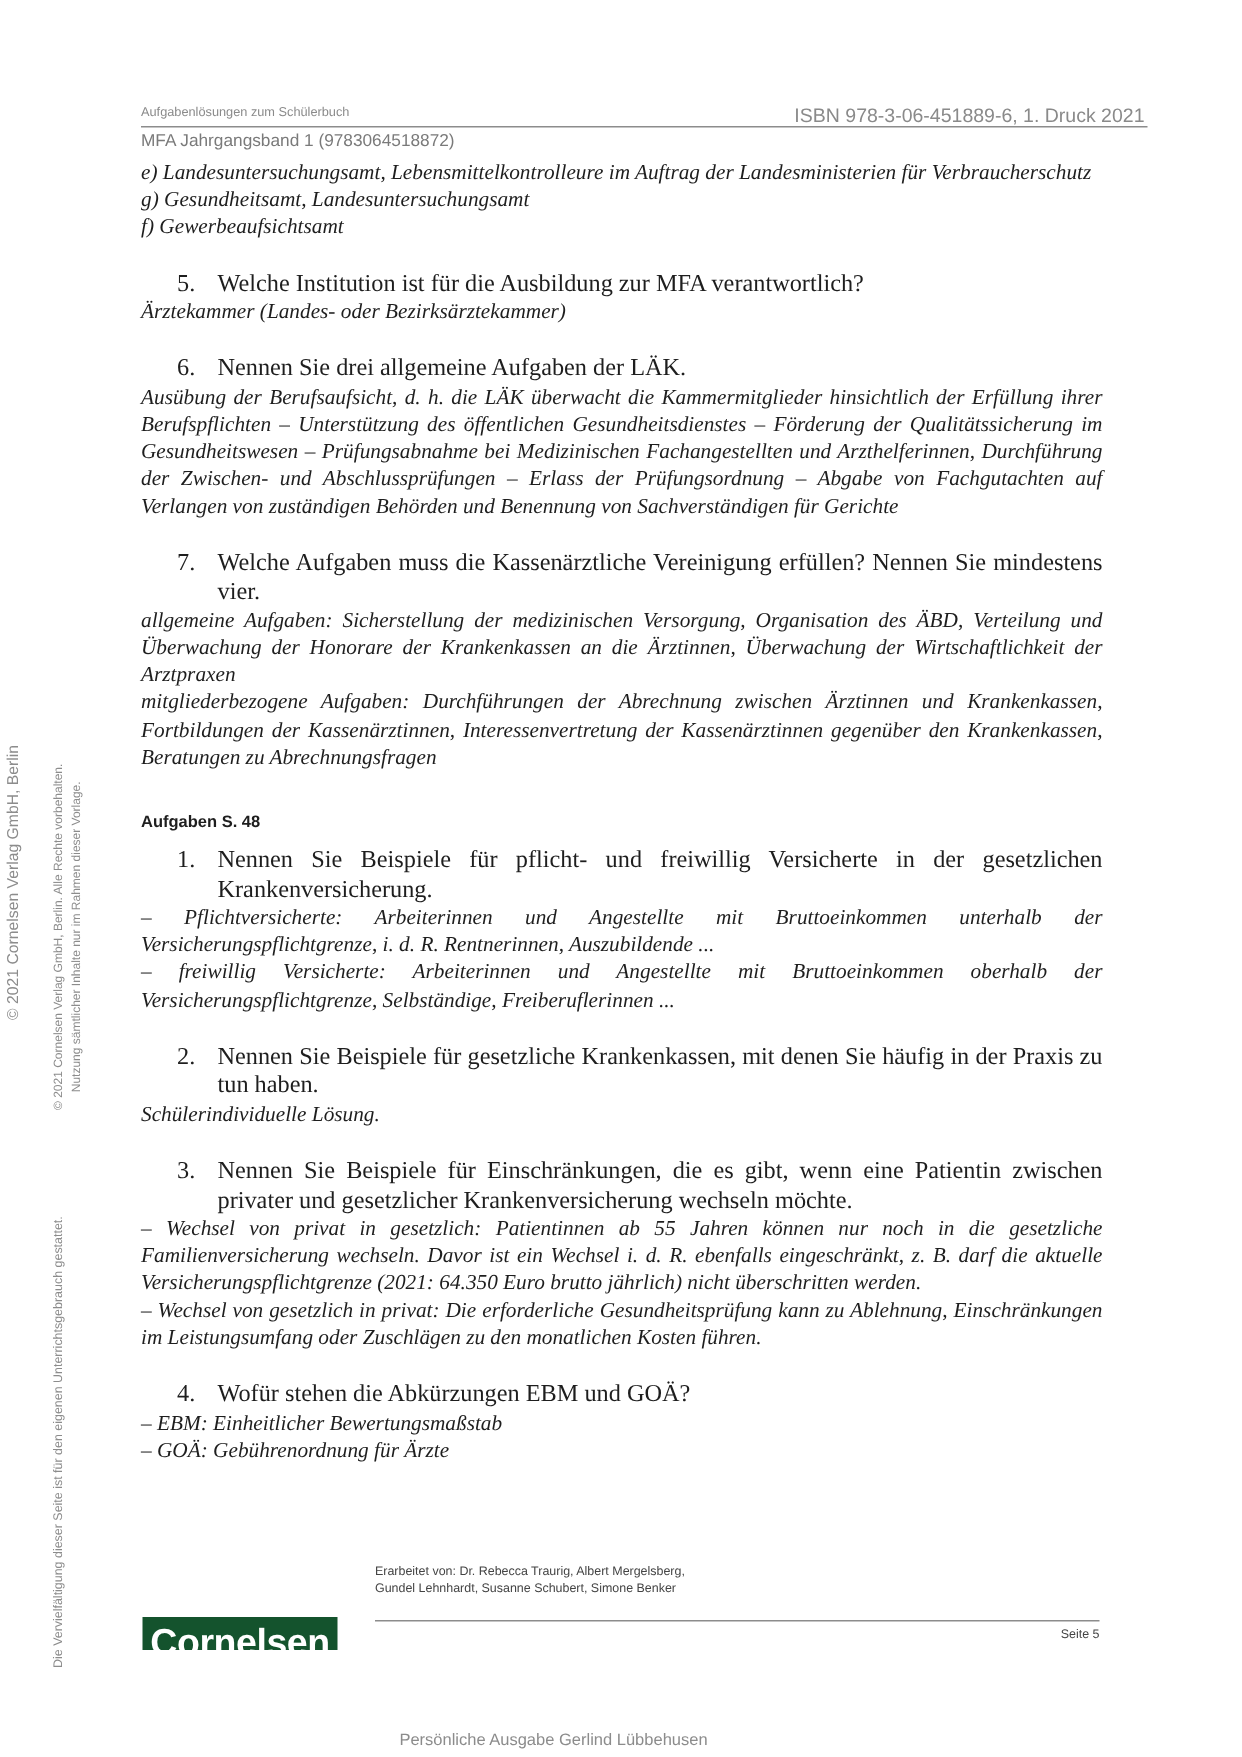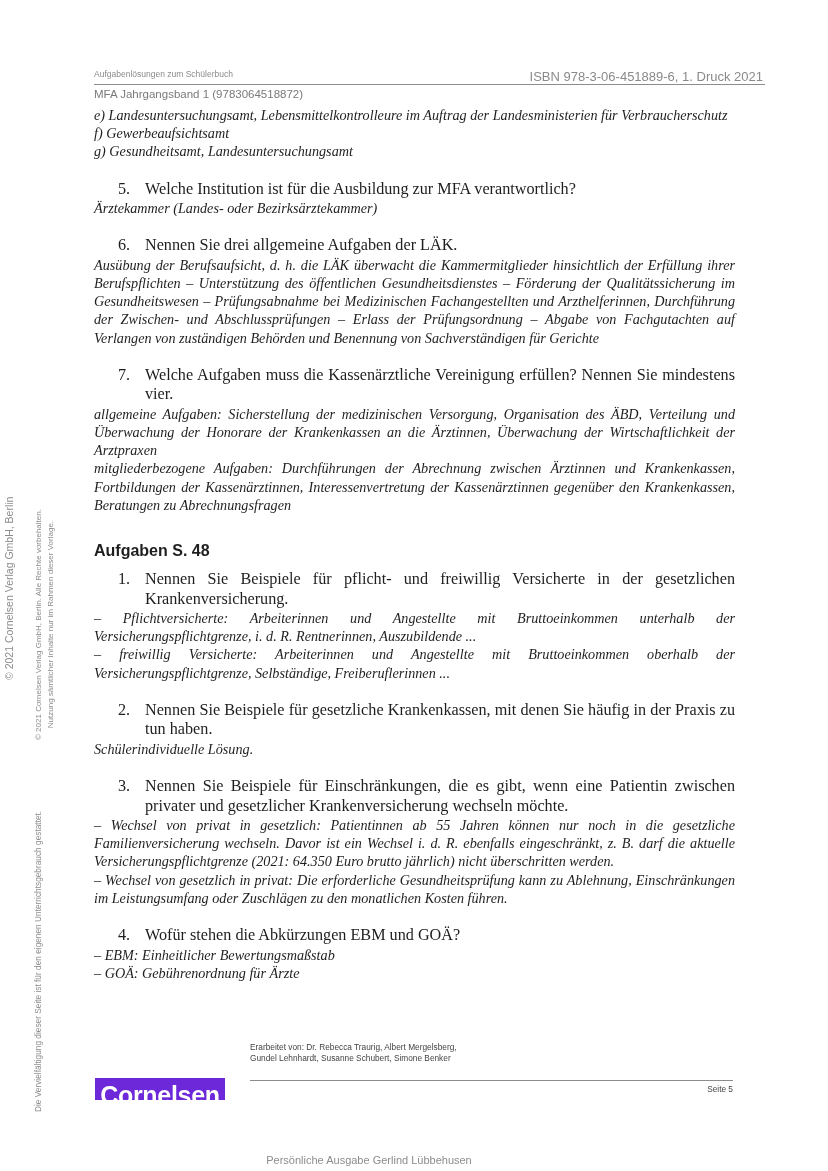--- a/index.html
+++ b/index.html
@@ -13,23 +13,23 @@
   .side1 { position:absolute; left:3px; top:680px; transform-origin:left top; transform:rotate(-90deg); font-family:"Liberation Sans", sans-serif; font-size:10.5px; color:#8c8c8c; white-space:nowrap; }
   .side2 { position:absolute; left:33px; top:740px; transform-origin:left top; transform:rotate(-90deg); font-family:"Liberation Sans", sans-serif; font-size:8px; color:#8c8c8c; white-space:nowrap; line-height:12px; text-align:center; }
   .side3 { position:absolute; left:33px; top:1112px; transform-origin:left top; transform:rotate(-90deg); font-family:"Liberation Sans", sans-serif; font-size:8.3px; color:#8c8c8c; white-space:nowrap; }
 
   .body { position:absolute; left:94px; top:106px; width:641px; }
   .ans { font-style:italic; font-size:14.2px; line-height:18.2px; text-align:justify; margin:0; }
   .q { position:relative; font-size:16.2px; line-height:19.5px; padding-left:51px; text-align:justify; margin:0; }
   .q .num { position:absolute; left:24px; top:0; }
   .gap { height:19px; }
   .gap-s { height:10px; }
-  .sect { font-family:"Liberation Sans", sans-serif; font-weight:bold; font-size:16px; margin:0; }
+  .sect { font-family:"Liberation Sans", sans-serif; font-weight:bold; font-size:11px; margin:0; }
 
-  .foot-logo { position:absolute; left:95px; top:1078px; width:130px; height:22px; background:#6d28d9; color:#ffffff; font-family:"Liberation Sans", sans-serif; font-weight:bold; font-size:25px; line-height:34px; text-align:center; letter-spacing:-0.3px; }
+  .foot-logo { position:absolute; left:95px; top:1078px; width:130px; height:22px; background:#14532d; color:#ffffff; font-family:"Liberation Sans", sans-serif; font-weight:bold; font-size:25px; line-height:34px; text-align:center; letter-spacing:-0.3px; }
   .foot-rule { position:absolute; left:250px; top:1080px; width:483px; border-top:1.3px solid #8c8c8c; }
   .foot-credit { position:absolute; left:250px; top:1042px; font-family:"Liberation Sans", sans-serif; font-size:8.3px; line-height:11px; color:#444; }
   .foot-page { position:absolute; right:95px; top:1084px; font-family:"Liberation Sans", sans-serif; font-size:8.3px; color:#444; }
   .personal { position:absolute; left:0; width:738px; top:1154px; text-align:center; font-family:"Liberation Sans", sans-serif; font-size:11px; color:#8c8c8c; }
 </style>
 </head>
 <body>
 
 <div>
   <div class="hdr-title">MFA Jahrgangsband 1 (9783064518872)</div>
@@ -40,22 +40,22 @@
 
 <div class="side1">© 2021 Cornelsen Verlag GmbH, Berlin</div>
 <div class="side2">
   <div>© 2021 Cornelsen Verlag GmbH, Berlin. Alle Rechte vorbehalten.</div>
   <div>Nutzung sämtlicher Inhalte nur im Rahmen dieser Vorlage.</div>
 </div>
 <div class="side3">Die Vervielfältigung dieser Seite ist für den eigenen Unterrichtsgebrauch gestattet.</div>
 
 <div class="body">
   <p class="ans">e) Landesuntersuchungsamt, Lebensmittelkontrolleure im Auftrag der Landesministerien für Verbraucherschutz</p>
+  <p class="ans">g) Gesundheitsamt, Landesuntersuchungsamt</p>
   <p class="ans">f) Gewerbeaufsichtsamt</p>
-  <p class="ans">g) Gesundheitsamt, Landesuntersuchungsamt</p>
 
   <div class="gap"></div>
   <div>
     <p class="q"><span class="num">5.</span><span>Welche Institution ist für die Ausbildung zur MFA verantwortlich?</span></p>
     <p class="ans">Ärztekammer (Landes- oder Bezirksärztekammer)</p>
   </div>
 
   <div class="gap"></div>
   <div>
     <p class="q"><span class="num">6.</span><span>Nennen Sie drei allgemeine Aufgaben der LÄK.</span></p>

